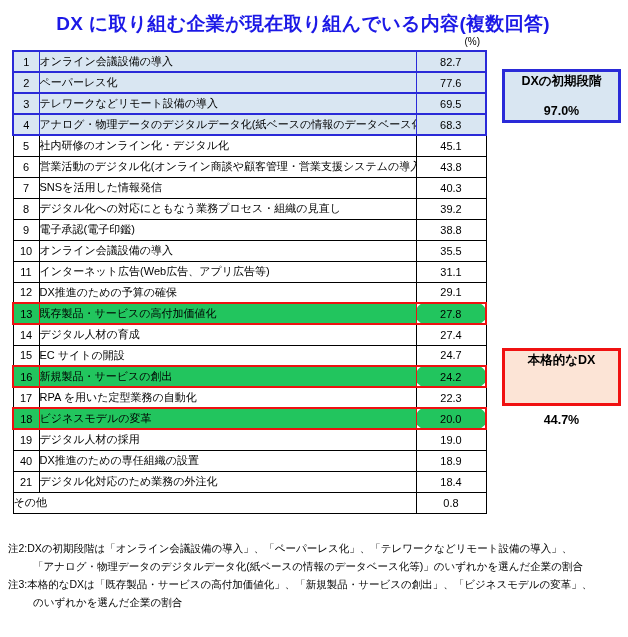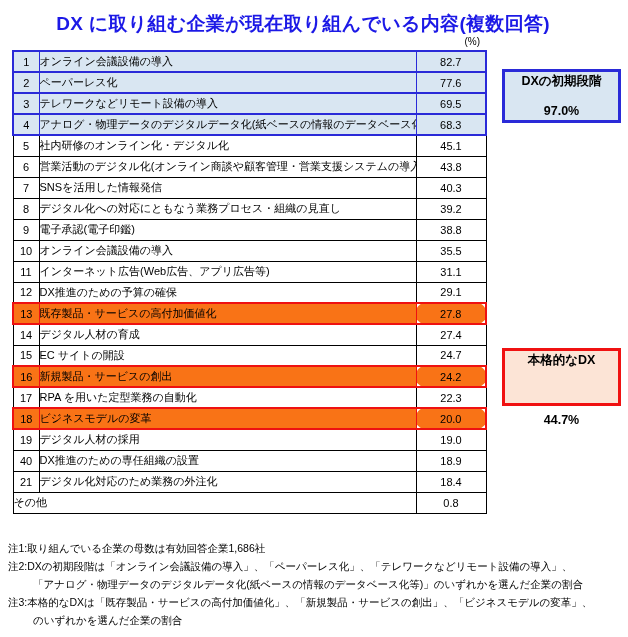--- a/index.html
+++ b/index.html
@@ -35,21 +35,21 @@
   .c-merged{ padding-left:31px;margin-top:7px; }
 
   tr.hl-blue td {
     background:#d9e6f2; border-color:#2a2ad8;
     border-top-width:2px; border-bottom-width:2px;
   }
   tr.hl-blue td:first-child { border-left-width:2px; }
   tr.hl-blue td:last-child  { border-right-width:2px; }
 
   tr.hl-red td {
-    background:#f97316; border-color:#ee1111;
+    background:#22c55e; border-color:#ee1111;
     border-top-width:2px; border-bottom-width:2px;
   }
   tr.hl-red td:first-child { border-left-width:2px; }
   tr.hl-red td:last-child  { border-right-width:2px;border-radius:9px; }
 
   .callout {
     position:absolute; left:502px; width:119px;
     display:flex; flex-direction:column; align-items:center; justify-content:space-between;
     font-weight:bold; font-size:12.5px; line-height:1.45; text-align:center;
   }
@@ -194,20 +194,19 @@
     <div>DXの初期段階</div>
     <div>97.0%</div>
   </div>
 
   <div class="callout red">
     <div>本格的なDX</div>
     <div>44.7%</div>
   </div>
 
   <div class="notes">
-    <div class="note">注1:取り組んでいる企業の母数は有効回答企業1,686社</div>
     <div class="note">注2:DXの初期段階は「オンライン会議設備の導入」、「ペーパーレス化」、「テレワークなどリモート設備の導入」、</div>
     <div class="note indent">「アナログ・物理データのデジタルデータ化(紙ベースの情報のデータベース化等)」のいずれかを選んだ企業の割合</div>
     <div class="note">注3:本格的なDXは「既存製品・サービスの高付加価値化」、「新規製品・サービスの創出」、「ビジネスモデルの変革」、</div>
     <div class="note indent">のいずれかを選んだ企業の割合</div>
   </div>
 
 </div>
 
 </body></html>

